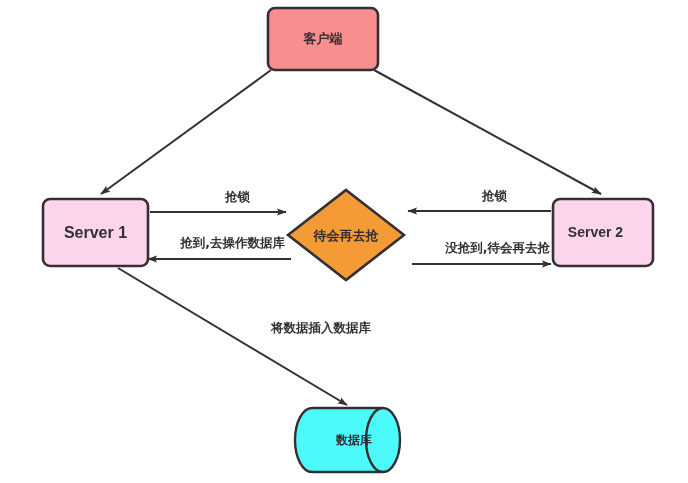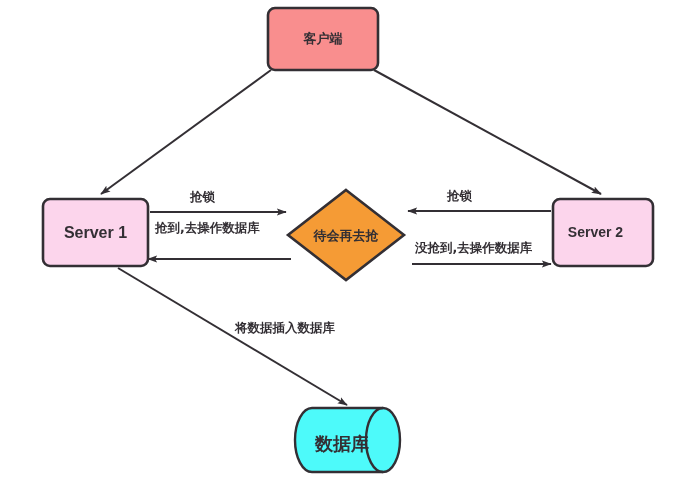--- a/index.html
+++ b/index.html
@@ -28,21 +28,21 @@
     white-space: nowrap;
     text-align: center;
     pointer-events: none;
   }
   .edge-label {
     position: absolute;
     font-size: 12.5px;
     font-weight: bold;
     color: #332F34;
     white-space: nowrap;
-    text-align: left;
+    text-align: right;
     letter-spacing: 0px;
   }
   .cn {
     font-family: "DejaVu Sans", "Liberation Sans", sans-serif;
   }
 </style>
 </head>
 <body>
 
 <svg id="canvas" viewBox="0 0 688 483" xmlns="http://www.w3.org/2000/svg">
@@ -94,23 +94,23 @@
 </svg>
 
 <div class="node-label cn" style="left:268px; top:30px; width:110px; font-size:13px;">客户端</div>
 
 <div class="node-label" style="left:43px; top:224px; width:105px; font-size:16px;">Server 1</div>
 
 <div class="node-label" style="left:553px; top:224px; width:85px; font-size:14px;">Server 2</div>
 
 <div class="node-label cn" style="left:288px; top:227px; width:116px; font-size:13px;">待会再去抢</div>
 
-<div class="node-label cn" style="left:300px; top:432px; width:84px; font-size:18px;">数据库</div>
+<div class="node-label cn" style="left:312px; top:432px; width:84px; font-size:12px;">数据库</div>
 
 <div class="edge-label cn" style="left:190px; top:189px; width:60px;">抢锁</div>
 
-<div class="edge-label cn" style="left:155px; top:220px; width:130px;">抢到,去操作数据库</div>
+<div class="edge-label cn" style="left:155px; top:235px; width:130px;">抢到,去操作数据库</div>
 
 <div class="edge-label cn" style="left:447px; top:188px; width:60px;">抢锁</div>
 
-<div class="edge-label cn" style="left:415px; top:240px; width:135px;">没抢到,去操作数据库</div>
+<div class="edge-label cn" style="left:415px; top:240px; width:135px;">没抢到,待会再去抢</div>
 
 <div class="edge-label cn" style="left:235px; top:320px; width:136px;">将数据插入数据库</div>
 
 </body></html>

